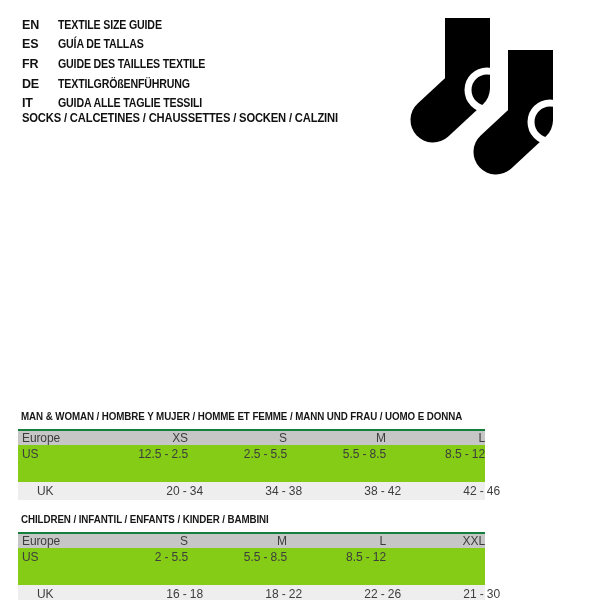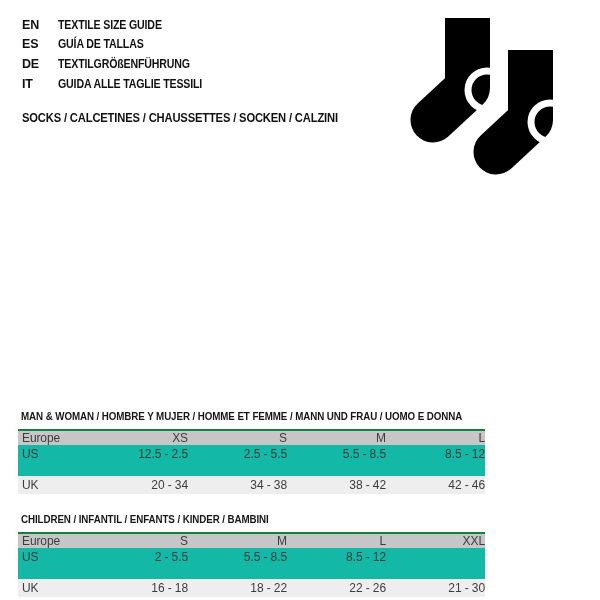--- a/index.html
+++ b/index.html
@@ -39,42 +39,46 @@
   }
   .t1-title { top:408px; }
   .t2-title { top:511px; }
   .size-table { position:absolute; left:18px; width:467px; }
   .t1 { top:429px; }
   .t2 { top:532px; }
   .thead {
     display:flex; background:#c6c6c6; border-top:2px solid #15803d;
     height:14px;
   }
-  .trow { display:flex; height:31px; background:#14b8a6; }
-  .trow.alt { height:18px; background:#eeeeee; }
+  .trow { display:flex; height:37px; background:#84cc16; }
+  .trow.alt { height:18px; background:#eeeeee;padding-left:15px; }
   .cell { font-size:12px; color:#3d3d3d; letter-spacing:-0.1px; white-space:nowrap; }
   .thead .cell { line-height:14px; }
   .trow .cell { line-height:19px; }
   .trow.alt .cell { line-height:18px; }
   .c0 { width:71px; flex:0 0 71px; text-align:left; padding-left:4px; box-sizing:border-box; }
   .c  { width:99px; flex:0 0 99px; text-align:right; }
 </style>
 </head>
 <body>
 
 <div class="page">
 
   <div class="lang-block">
     <div class="lang-row">
       <span class="lang-code">EN</span>
       <span class="lang-label">TEXTILE SIZE GUIDE</span>
     </div>
     <div class="lang-row">
       <span class="lang-code">ES</span>
       <span class="lang-label">GUÍA DE TALLAS</span>
+    </div>
+    <div class="lang-row">
+      <span class="lang-code">FR</span>
+      <span class="lang-label">GUIDE DES TAILLES TEXTILE</span>
     </div>
     <div class="lang-row">
       <span class="lang-code">DE</span>
       <span class="lang-label">TEXTILGRÖßENFÜHRUNG</span>
     </div>
     <div class="lang-row">
       <span class="lang-code">IT</span>
       <span class="lang-label">GUIDA ALLE TAGLIE TESSILI</span>
     </div>
   </div>

